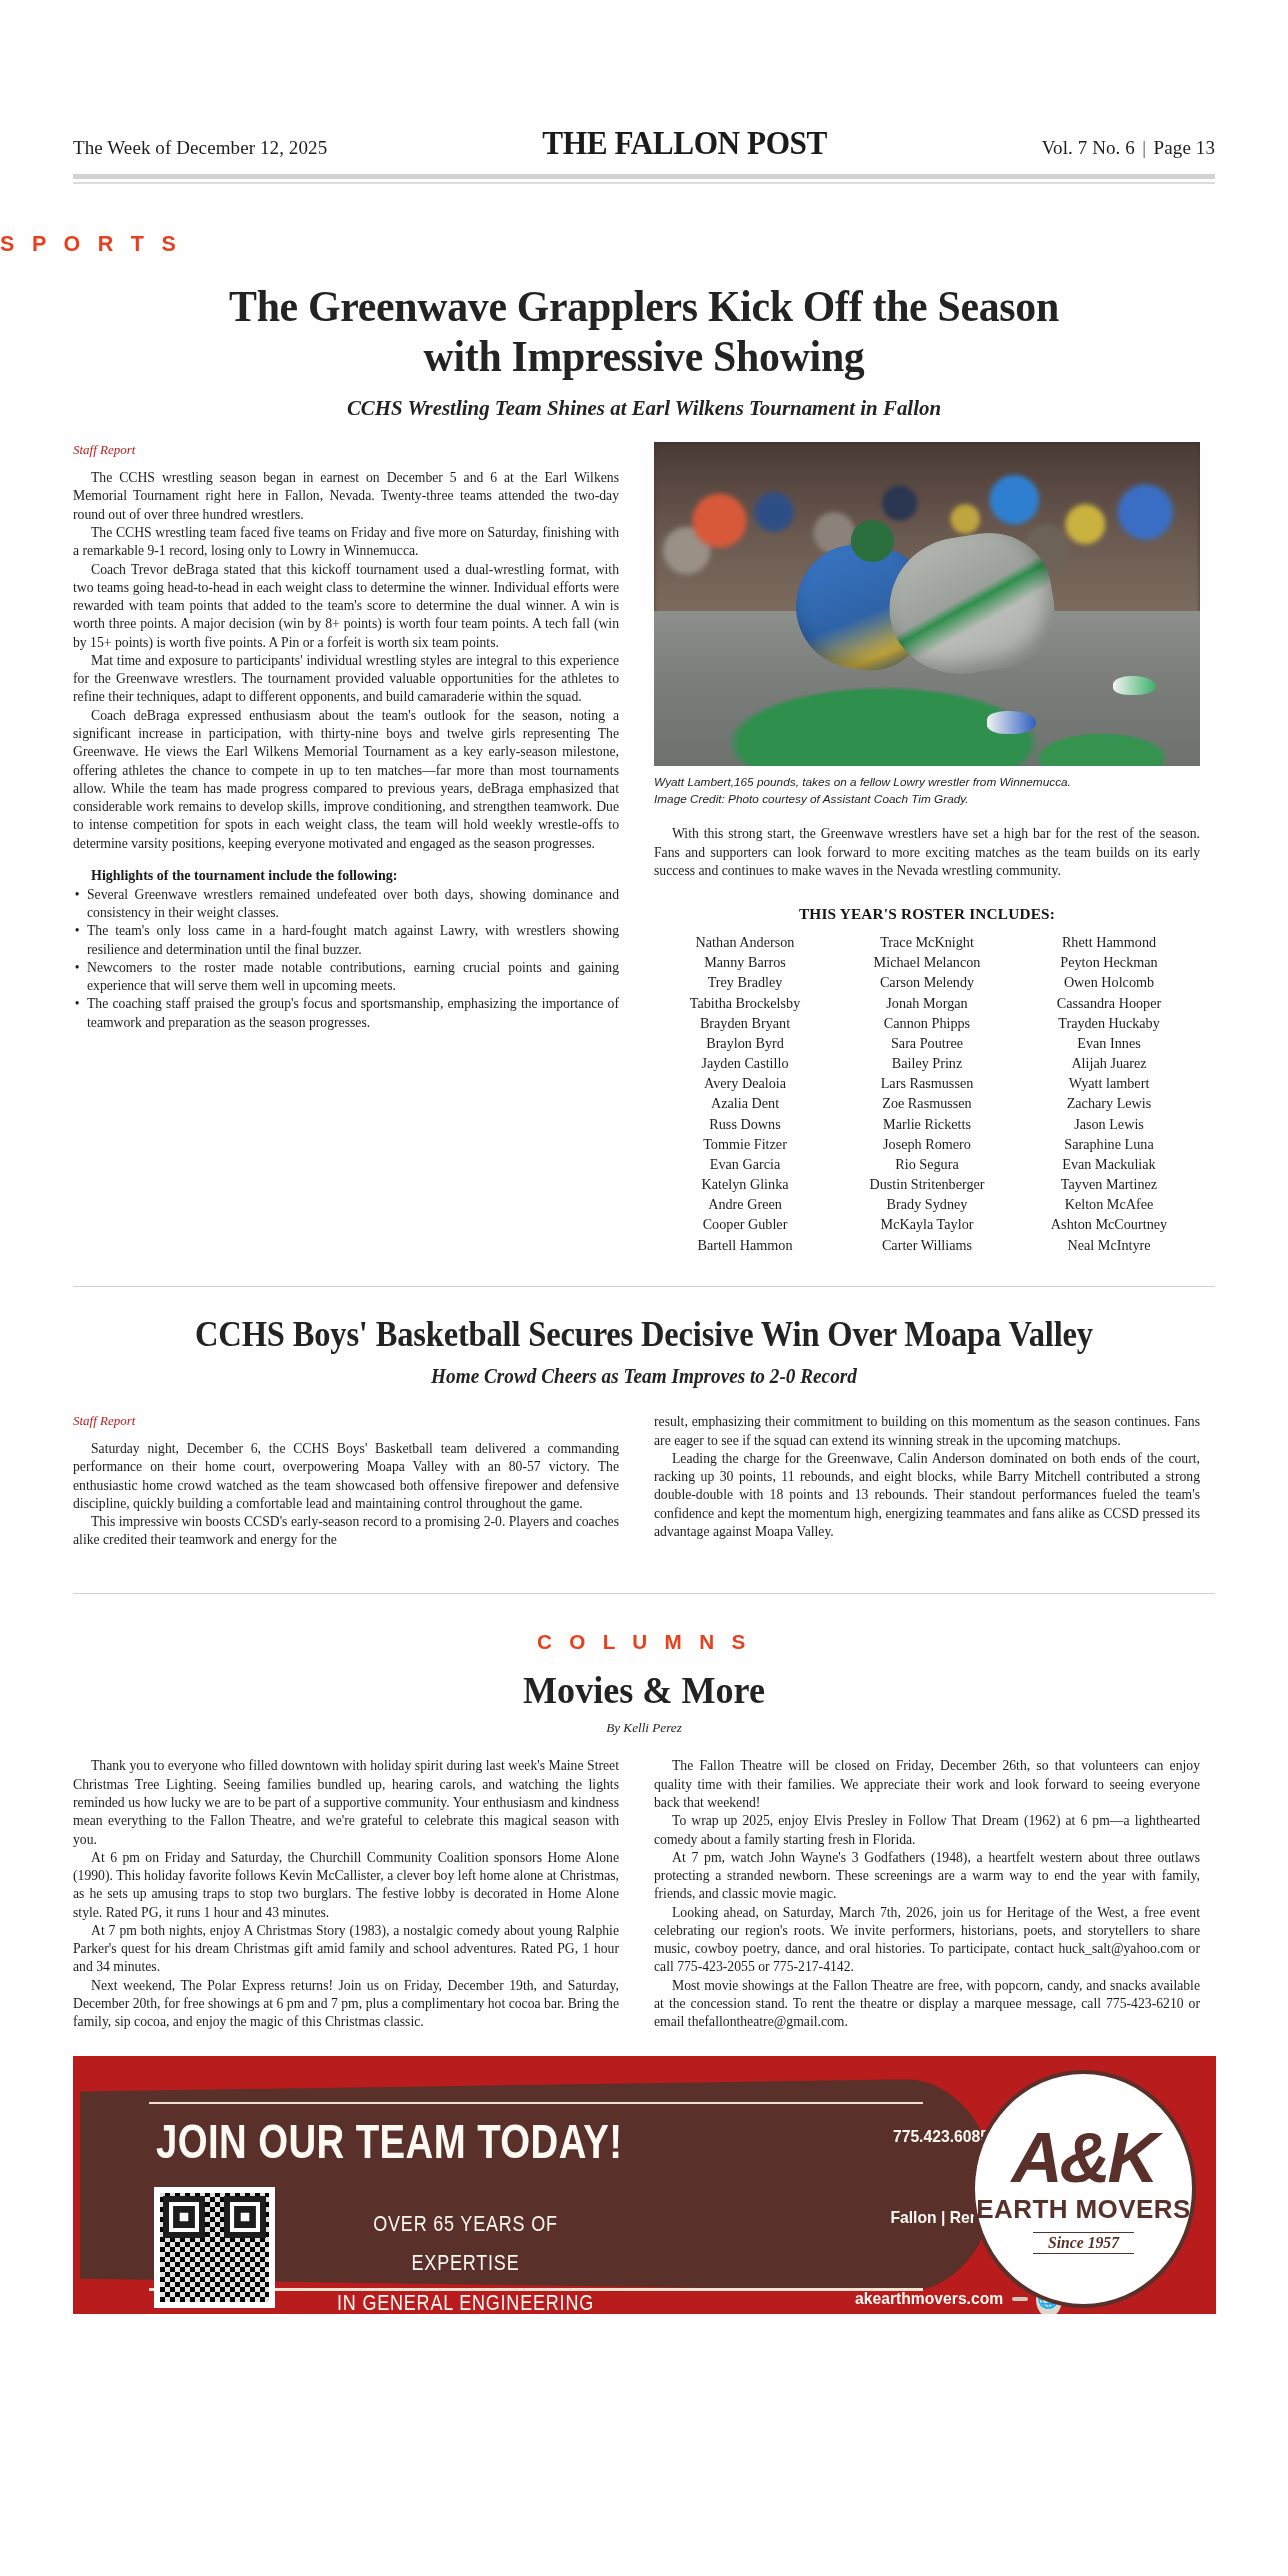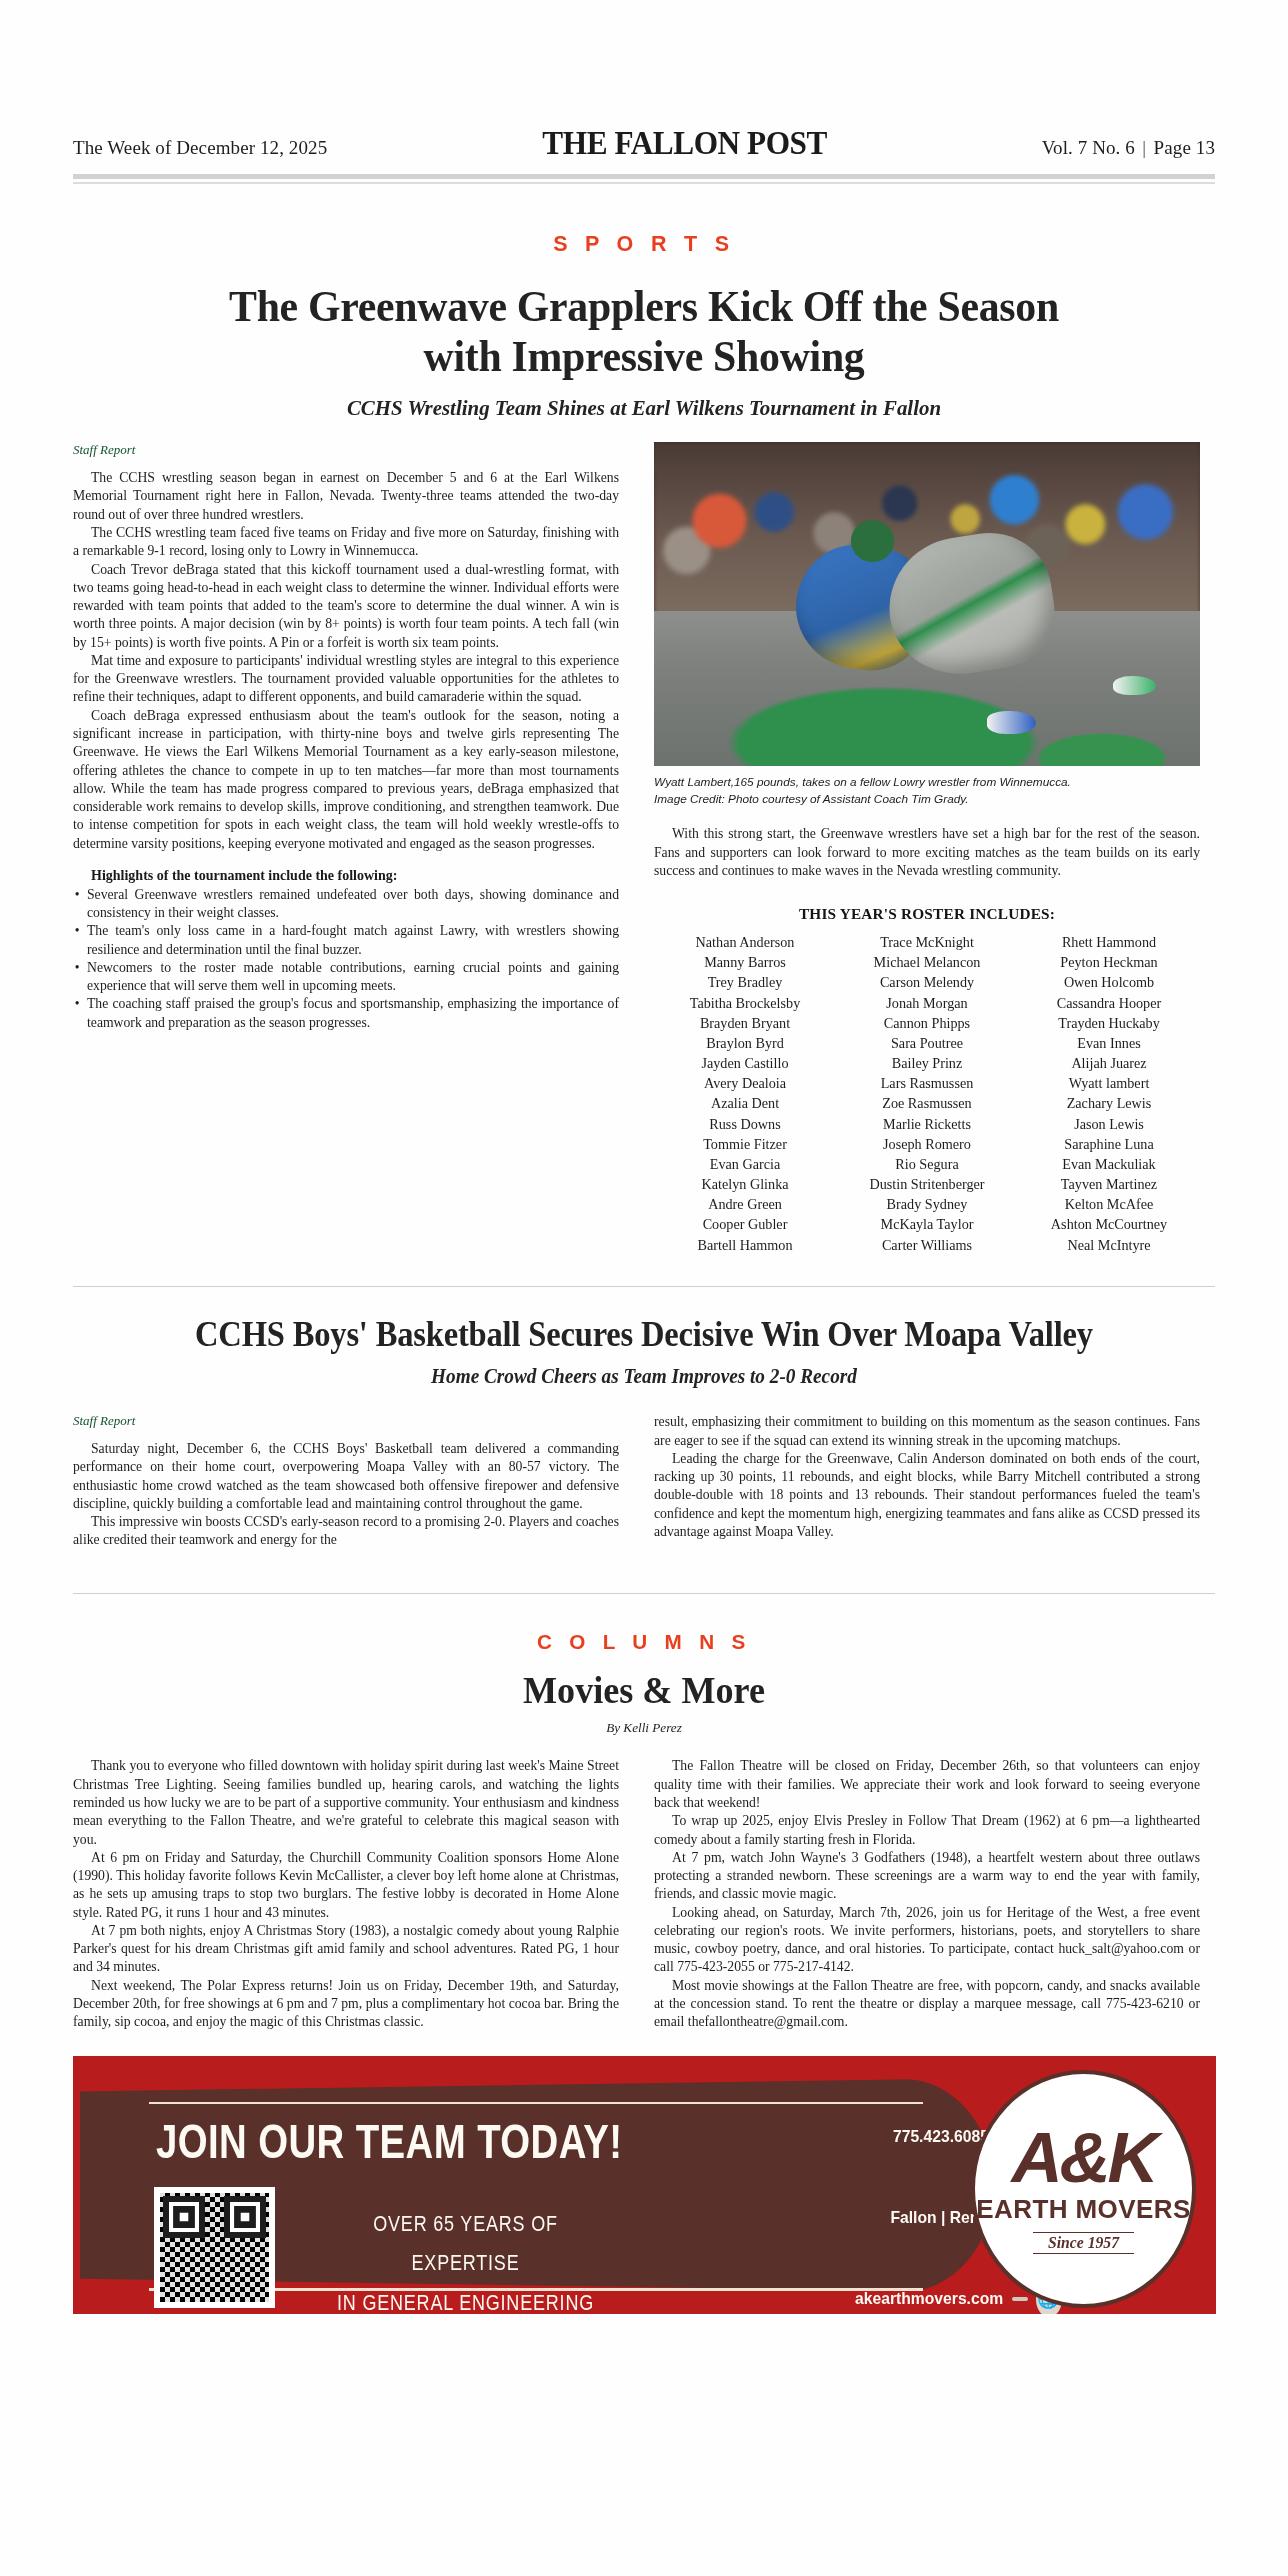--- a/index.html
+++ b/index.html
@@ -51,21 +51,21 @@
     background: #d2d2d2;
   }
   .rule-thin {
     margin: 2.5px 73px 0 73px;
     height: 2.5px;
     background: #dcdcdc;
   }
 
   
   .section-kicker {
-    text-align: center;
+    text-align: left;
     color: #e8401f;
     font-family: "Liberation Sans", sans-serif;
     font-weight: bold;
     font-size: 21.5px;
     letter-spacing: 5.8px;
     margin-top: 48px;
   }
 
   
   .headline {
@@ -97,21 +97,21 @@
   }
   .cols2 {
     display: flex;
     gap: 35px;
   }
   .col { width: 546px; }
   .byline {
     font-family: "Liberation Serif", serif;
     font-style: italic;
     font-size: 13px;
-    color: #14532d;
+    color: #b91c1c;
     margin-bottom: 10.7px;
   }
   p.body {
     font-family: "Liberation Serif", serif;
     font-size: 13.7px;
     line-height: 1.335;
     text-align: justify;
     text-indent: 18px;
     color: #1d1d1d;
     hyphens: auto;

